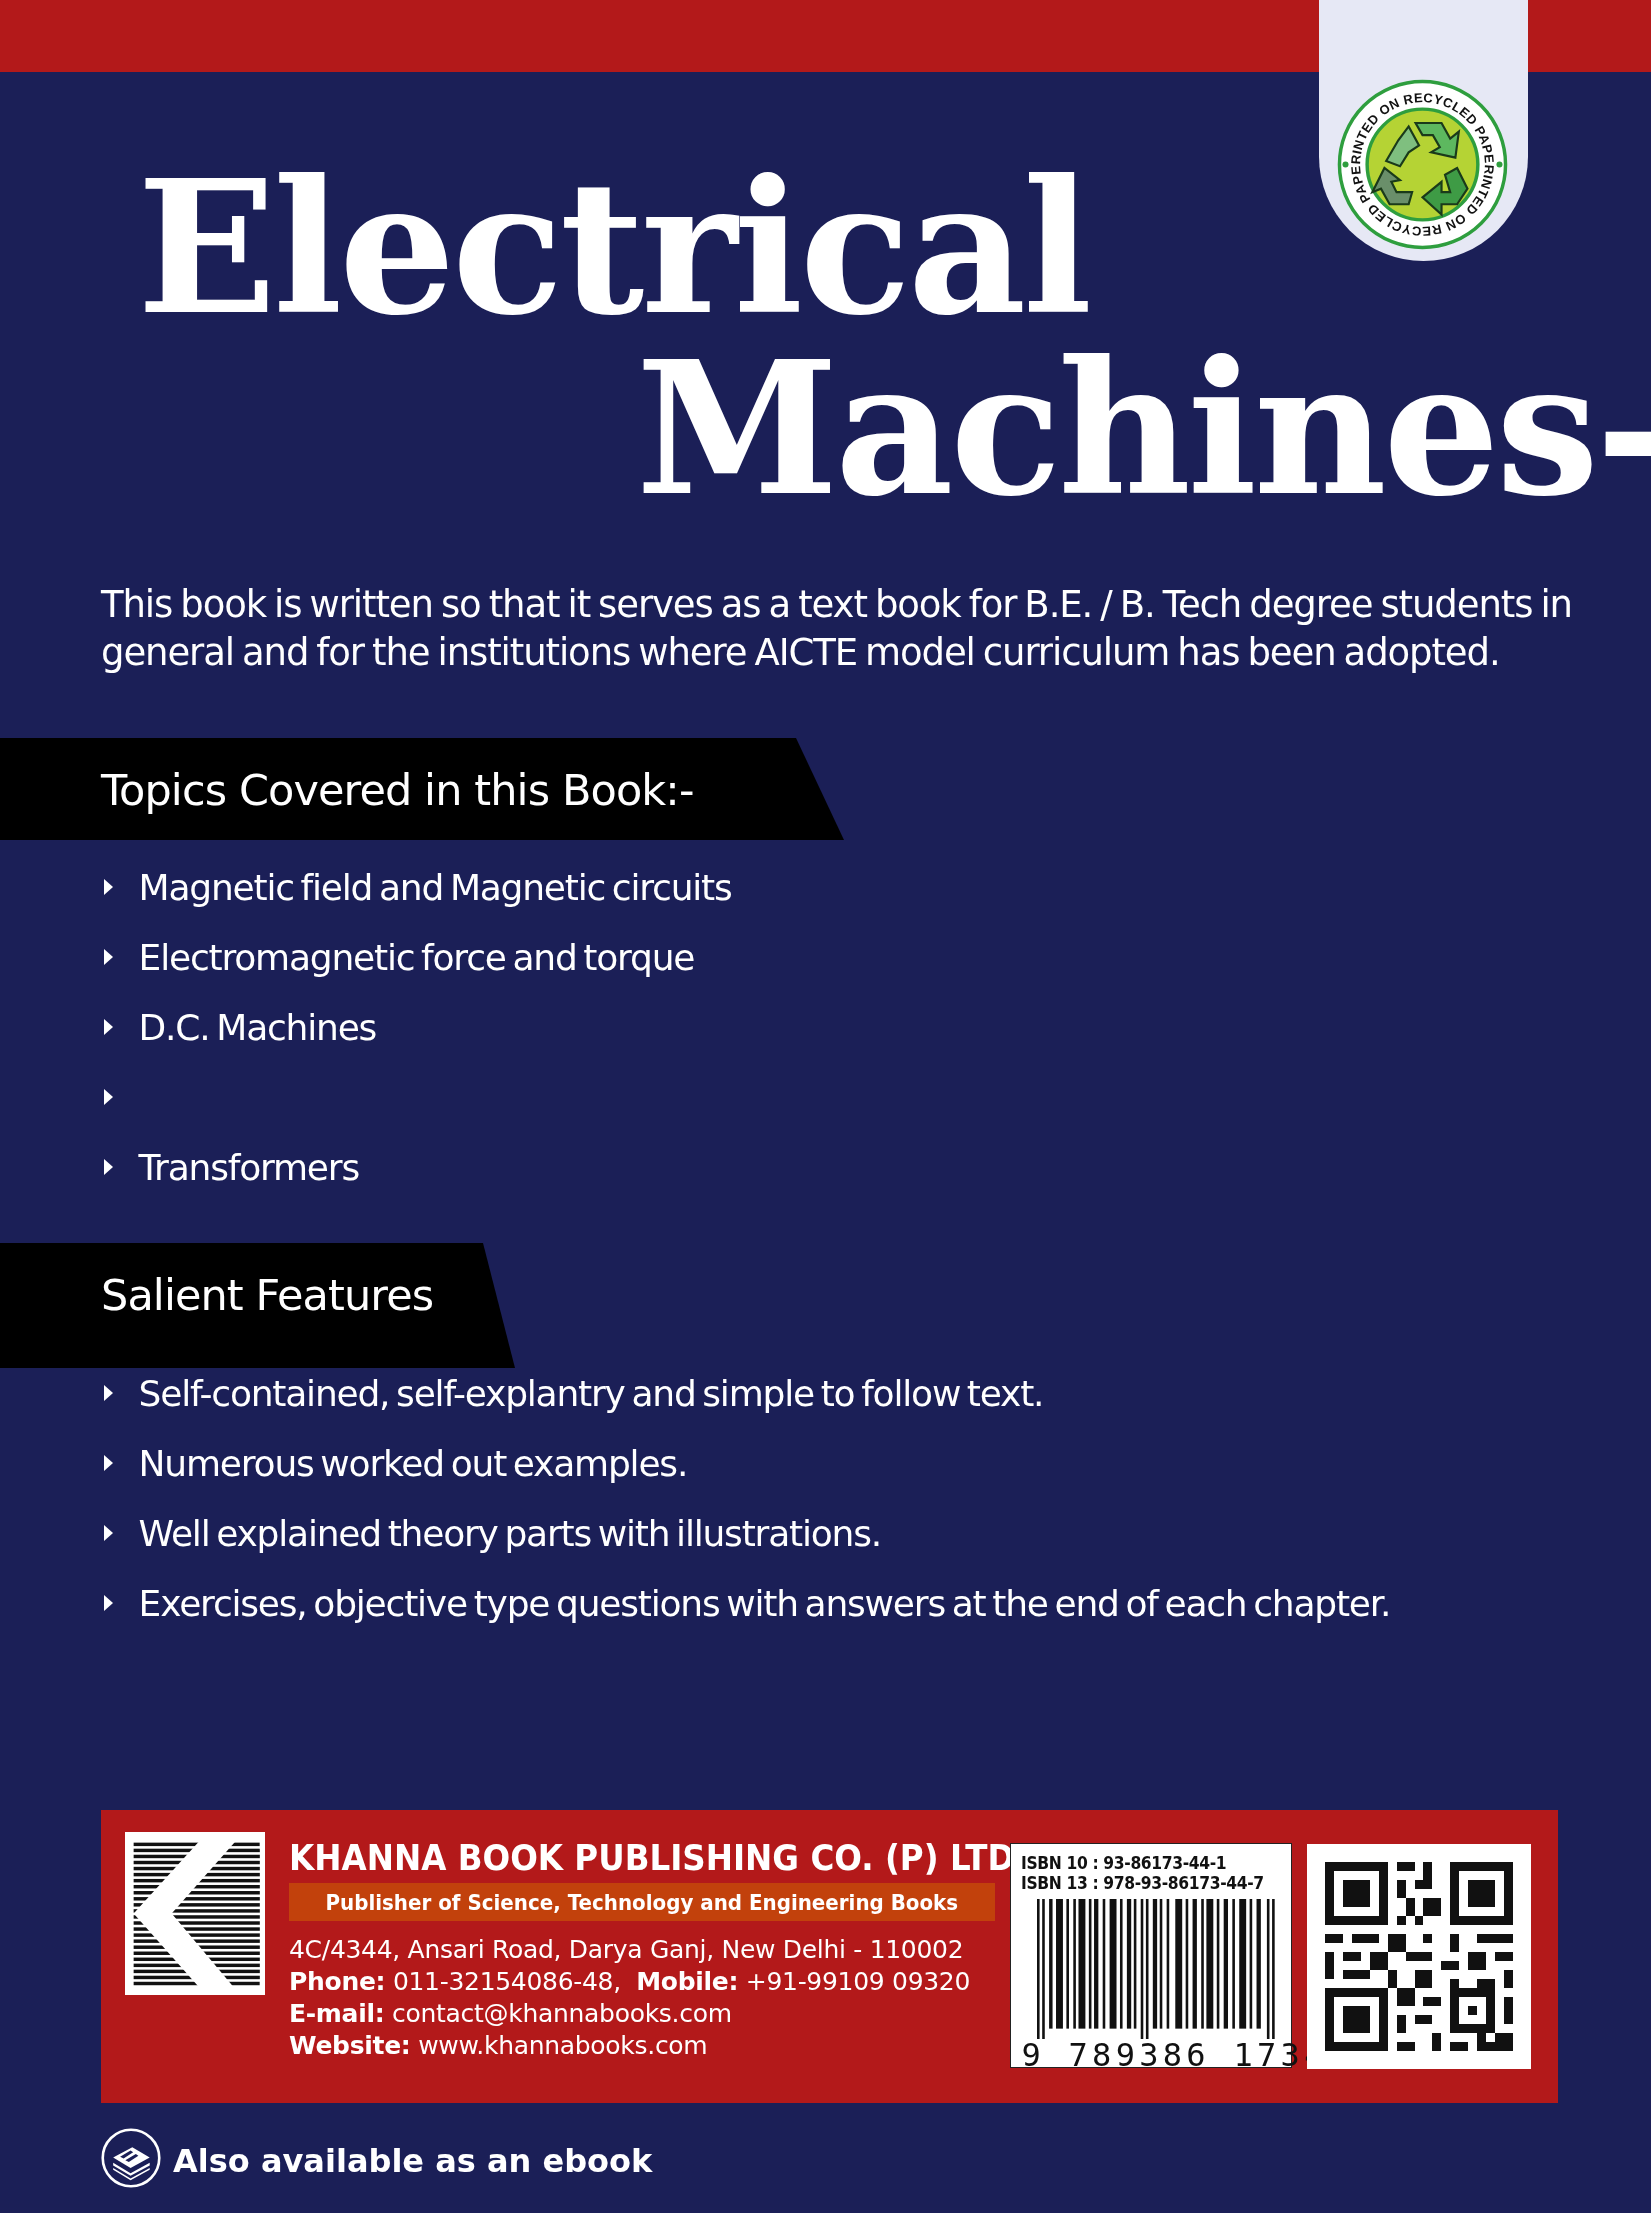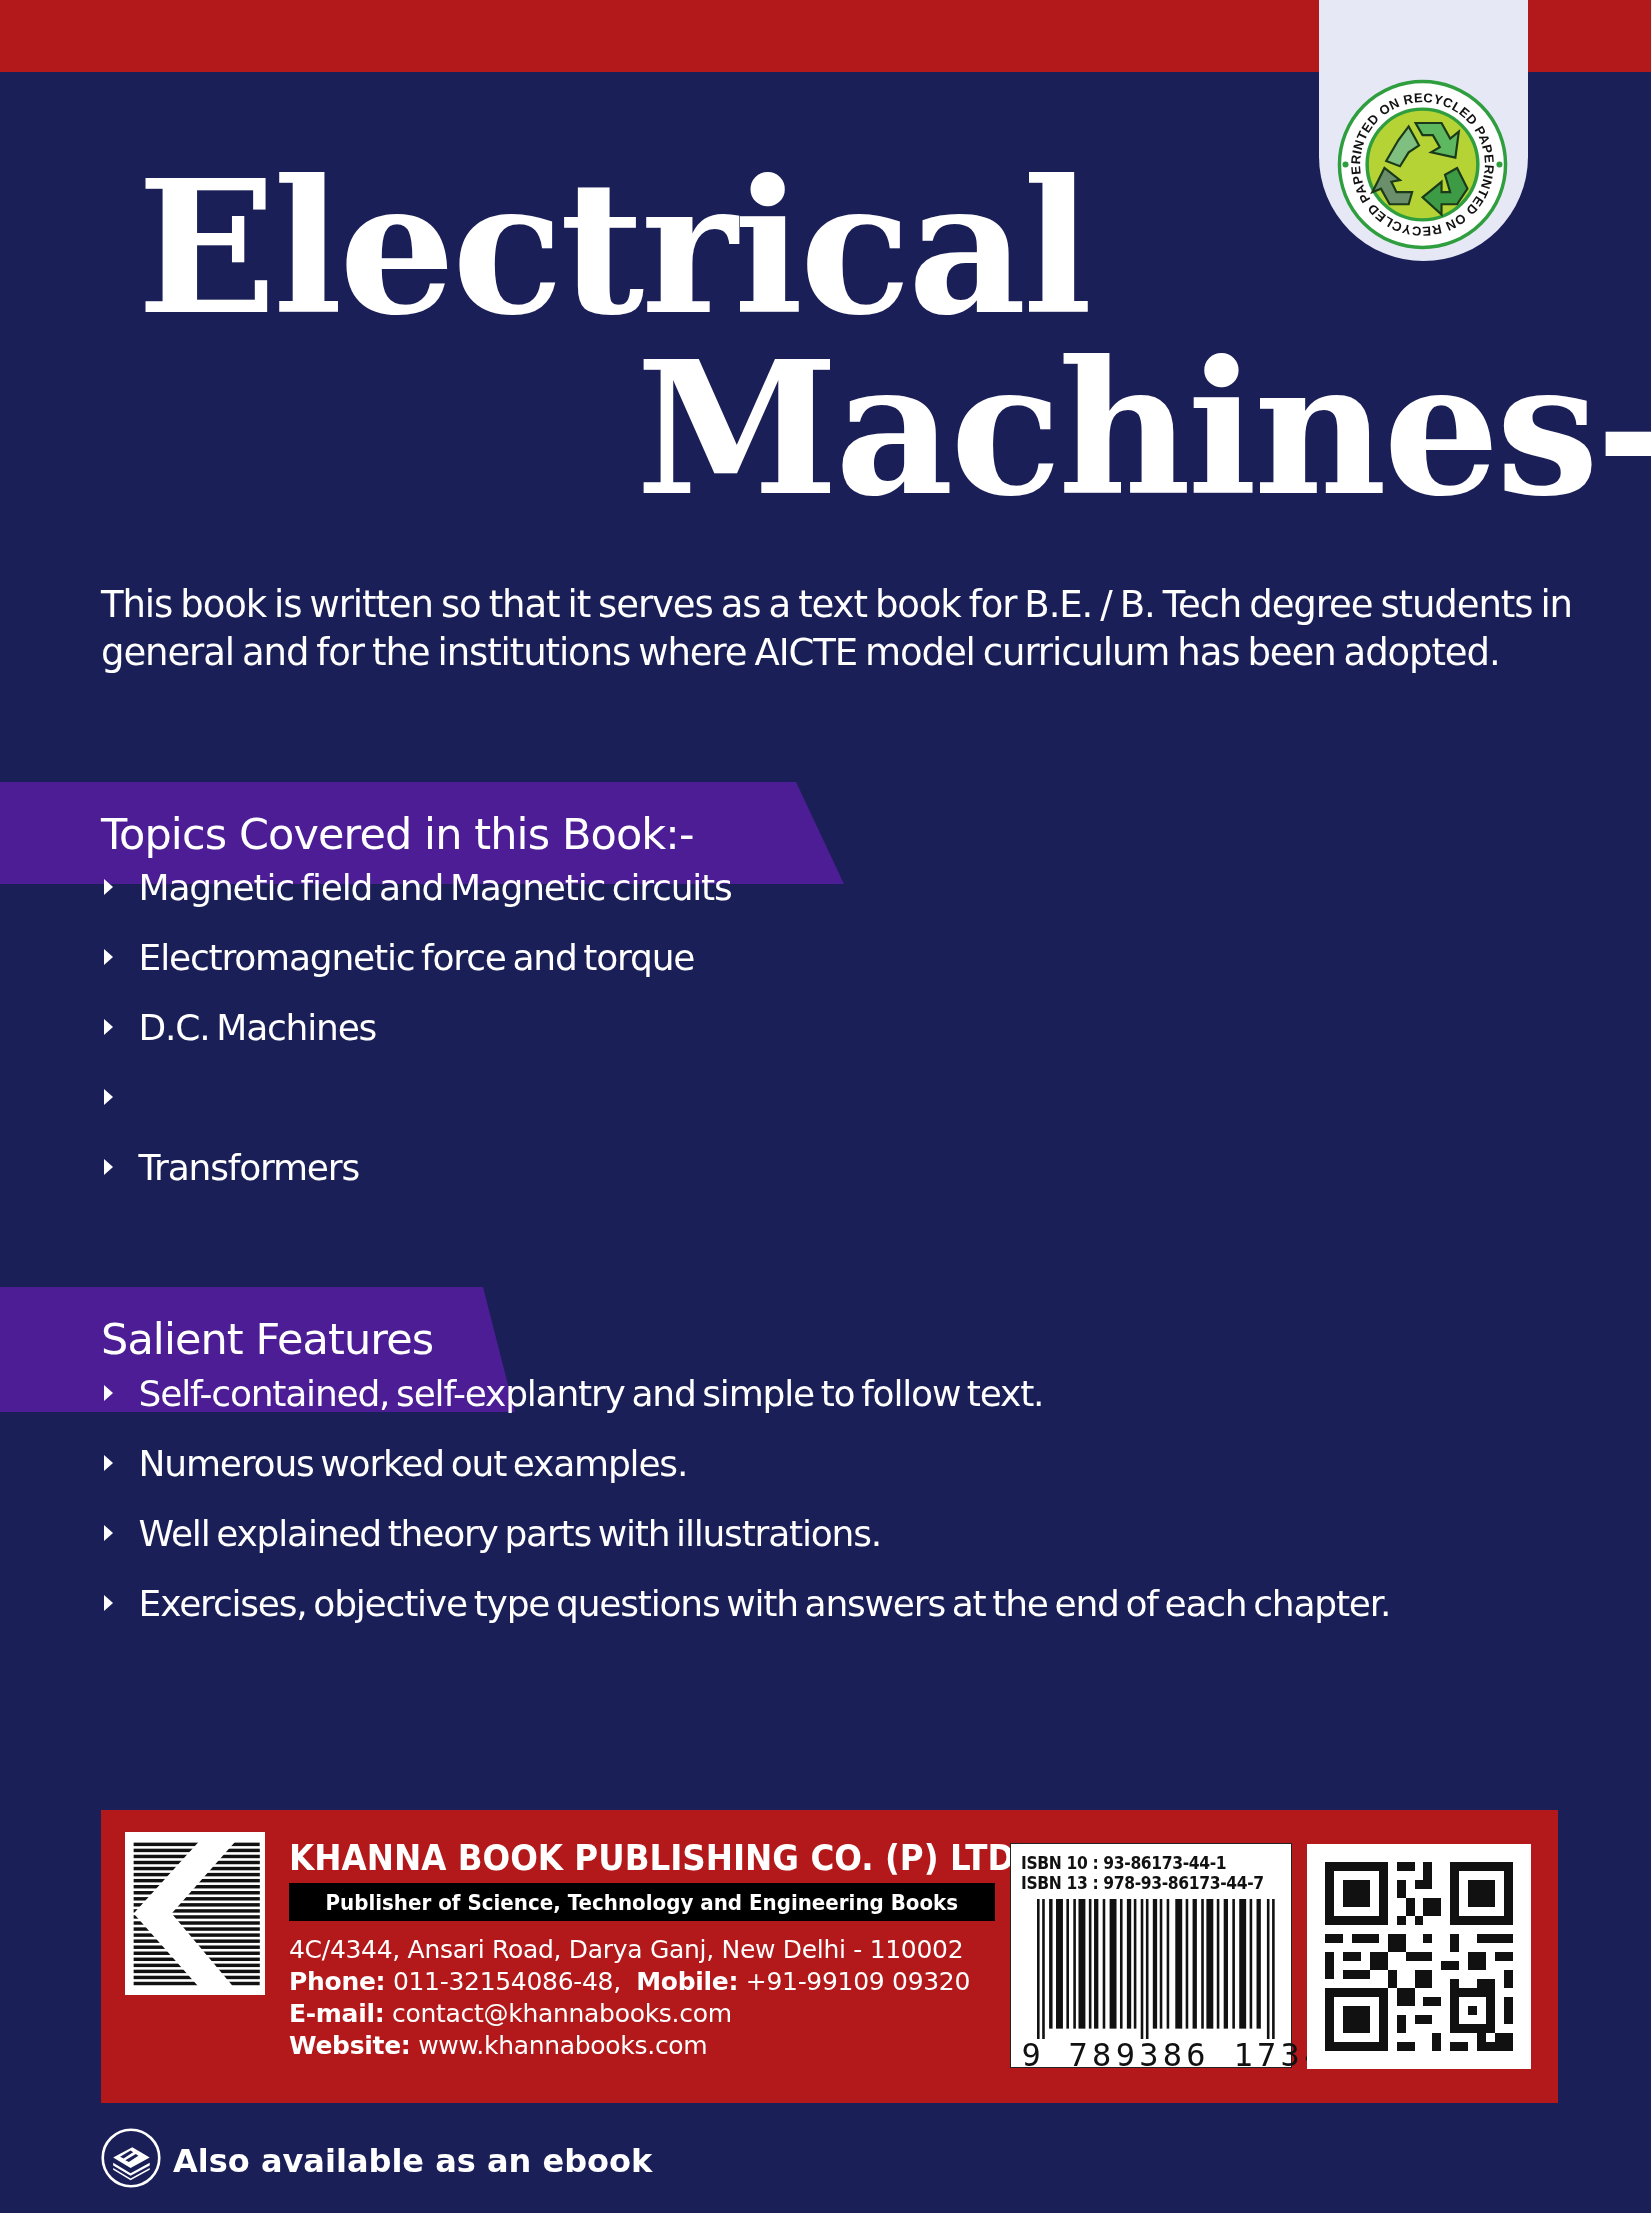--- a/index.html
+++ b/index.html
@@ -5,33 +5,33 @@
   html, body { margin:0; padding:0; }
   body { width:1652px; height:2214px; position:relative; overflow:hidden; background:#1B1F57; font-family:"DejaVu Sans", sans-serif; color:#fff; }
   .abs { position:absolute; }
   #top-bar { left:0; top:0; width:1652px; height:72px; background:#B3191A; }
   #tab { left:1319px; top:0; width:209px; height:261px; background:#E6E8F5; border-radius:0 0 105px 105px; }
   #badge { left:1336px; top:78px; width:173px; height:173px; }
   .title { font-family:"DejaVu Serif", serif; font-weight:bold; color:#fff; white-space:nowrap; line-height:1; letter-spacing:-3.5px; }
   #title-1 { left:97px; top:156px; font-size:183px;margin-left:40px; }
   #title-2 { left:636px; top:337px; font-size:183px; }
   #intro { left:101px; top:581px; width:1487px; font-size:37px; line-height:48px; letter-spacing:-1.1px; word-spacing:-2.6px; }
-  .banner { background:#4c1d95; height:102px;margin-top:44px; }
+  .banner { background:#000000; height:102px; }
   #banner-topics { left:0; top:738px; width:844px; clip-path:polygon(0 0, 796px 0, 844px 100%, 0 100%); }
   #banner-salient { left:0; top:1243px; width:515px; height:125px; clip-path:polygon(0 0, 483px 0, 515px 100%, 0 100%); }
   .banner-text { position:absolute; left:101px; top:26px; font-size:43px; line-height:52px; letter-spacing:-0.9px; white-space:nowrap; }
   .list { left:101px; }
   .li { position:relative; height:70px; display:flex; align-items:center; font-size:36px; letter-spacing:-1.2px; word-spacing:-3.5px; white-space:nowrap; }
   .li .bullet { width:0; height:0; border-top:8.6px solid transparent; border-bottom:8.6px solid transparent; border-left:9.5px solid #fff; margin-right:26px; margin-left:2.6px; }
   #topics { top:852px; }
   #features { top:1358px; }
   #pub-box { left:101px; top:1810px; width:1457px; height:293px; background:#B3191A; }
   #logo { left:125px; top:1832px; width:140px; height:163px; background:#fff; }
   #company { left:289px; top:1838px; font-size:35px; font-weight:bold; letter-spacing:0px; white-space:nowrap; transform:scaleX(0.93); transform-origin:left; }
-  #tagline-bar { left:289px; top:1883px; width:706px; height:38px; background:#000000; display:flex; align-items:center; justify-content:center; }
+  #tagline-bar { left:289px; top:1883px; width:706px; height:38px; background:#c2410c; display:flex; align-items:center; justify-content:center; }
   #tagline { font-size:21.6px; font-weight:bold; white-space:nowrap; transform:scaleX(0.92); }
   .contact { left:289px; font-size:25px; white-space:nowrap; line-height:31px; letter-spacing:-0.3px; }
   .contact b { font-weight:bold; }
   #c-addr { top:1934px; }
   #c-phone { top:1966px; }
   #c-email { top:1998px; }
   #c-web { top:2030px; }
   #barcode-box { left:1010px; top:1843px; width:282px; height:225px; background:#fff; border:1.7px solid #222; box-sizing:border-box; color:#111; }
   .isbn { position:absolute; left:10.4px; font-size:17.3px; font-weight:bold; white-space:nowrap; letter-spacing:-0.4px; transform:scaleX(0.9); transform-origin:left; }
   #isbn10 { top:8.6px; }

